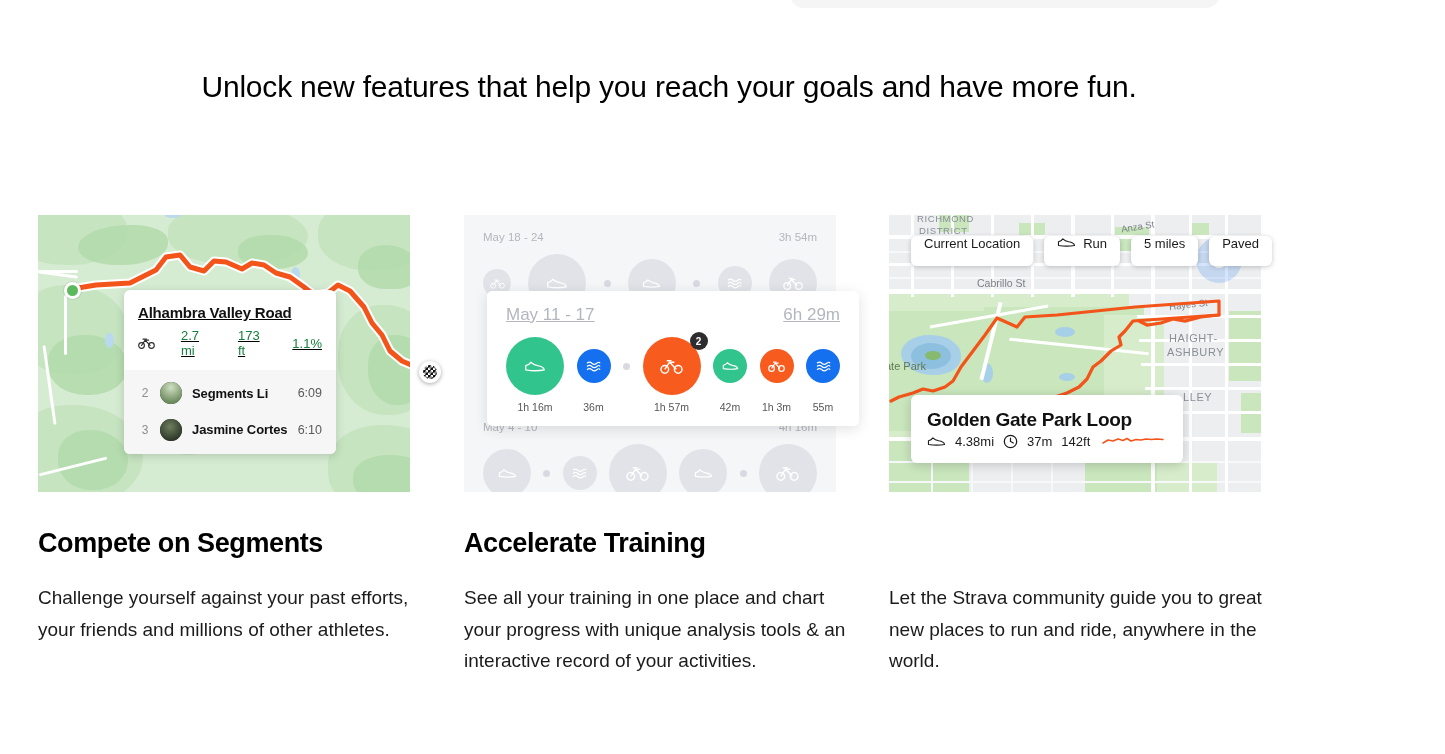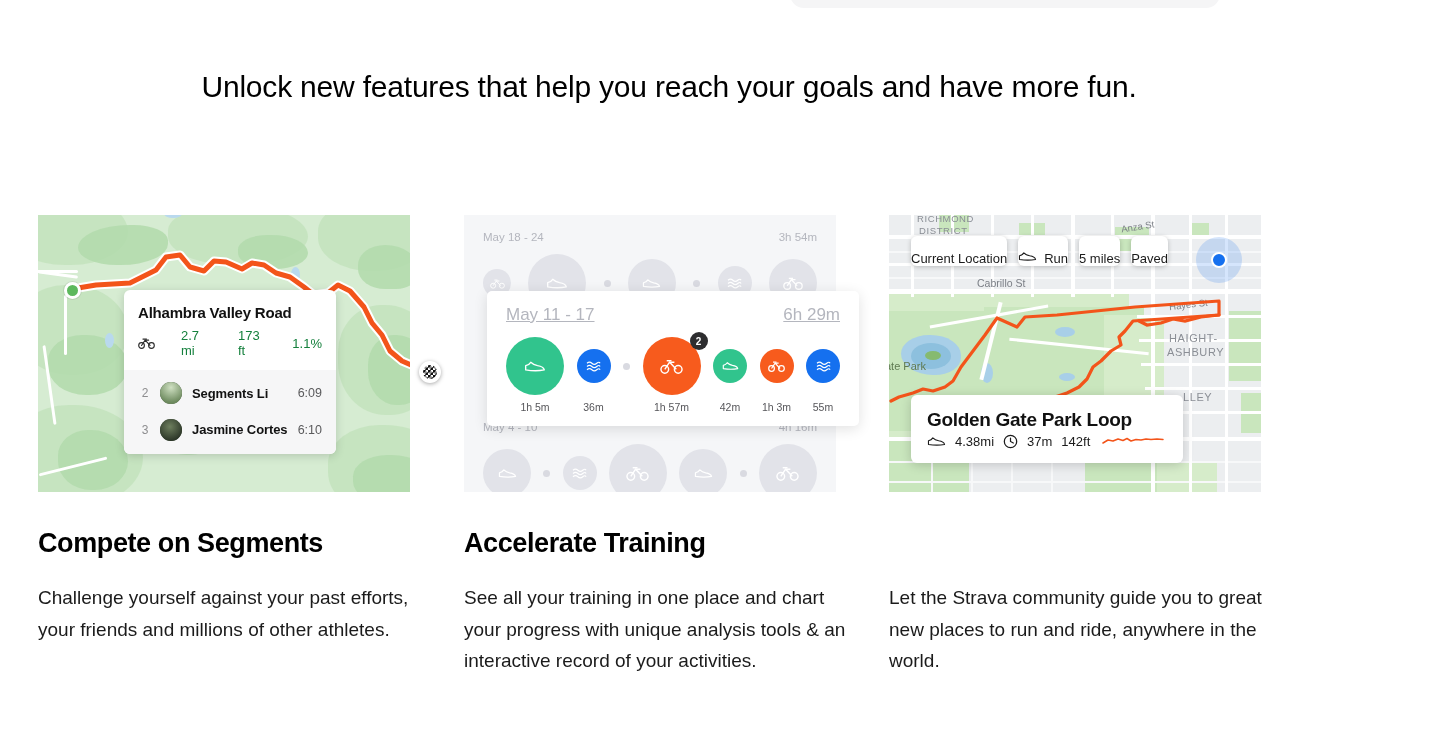--- a/index.html
+++ b/index.html
@@ -109,21 +109,21 @@
     box-shadow: 0 2px 10px rgba(0,0,0,.16);
     overflow: hidden;
   }
   .seg-popup .tick {
     position: absolute; left: 26px; top: -7px;
     width: 0; height: 0;
     border-left: 9px solid transparent;
     border-right: 9px solid transparent;
     border-bottom: 8px solid #fff;
   }
-  .seg-head { padding: 14px 14px 12px 14px; }
+  .seg-head { padding: 14px 14px 12px 14px; text-decoration: underline; }
   .seg-name { font-size: 15px; font-weight: bold; color: #111; letter-spacing: -0.2px; }
   .seg-stats {
     margin-top: 7px;
     display: flex; align-items: center; gap: 26px;
     font-size: 13px; color: #15803d;
   }
   .seg-stats .bike-ico { display: flex; align-items: center; }
   .board { background: #f6f6f7; padding: 5px 0 6px 0; }
   .board-row {
     display: flex; align-items: center;
@@ -242,22 +242,22 @@
     width: 16px; height: 16px; border-radius: 50%;
     background: #1570ef; border: 2px solid #fff;
   }
   .pills {
     position: absolute; left: 22px; top: 21px;
     display: flex; gap: 11px;
   }
   .pill {
     background: #fff; border-radius: 6px;
     box-shadow: 0 1px 5px rgba(0,0,0,.22);
-    height: 30px; padding: 0 0;
-    display: flex; align-items: flex-end; gap: 7px;
+    height: 30px; padding: 0 13px;
+    display: flex; align-items: flex-start; gap: 7px;
     font-size: 13px; color: #1b1b1b;
     white-space: nowrap;
   }
   .route-card {
     position: absolute; left: 22px; top: 180px;
     width: 272px;
     background: #fff; border-radius: 6px;
     box-shadow: 0 2px 11px rgba(0,0,0,.18);
     padding: 14px 16px 14px 16px;
   }
@@ -465,21 +465,21 @@
           <div class="train-row">
 
             <div class="train-col">
               <span class="bub-wrap">
                 <span class="bubble b-green b-xl">
                   <svg width="22" height="15" viewBox="0 0 26 16">
                       <path d="M2,12 L2,7 Q6,6 8,3 Q11,6 16,7 Q23,8 24,12 Q14,14 2,12 Z" fill="none" stroke="#fff" stroke-width="1.6" stroke-linejoin="round"></path>
                     </svg>
                 </span>
               </span>
-              <span class="dur-label">1h 5m</span>
+              <span class="dur-label">1h 16m</span>
             </div>
 
             <div class="train-col">
               <span class="bub-wrap">
                 <span class="bubble b-blue b-md">
                   <svg width="17" height="13" viewBox="0 0 20 16">
                       <path d="M2,4 Q5,1.5 8,4 T14,4 T18,4" fill="none" stroke="#fff" stroke-width="1.5"></path>
                       <path d="M2,8 Q5,5.5 8,8 T14,8 T18,8" fill="none" stroke="#fff" stroke-width="1.5"></path>
                       <path d="M2,12 Q5,9.5 8,12 T14,12 T18,12" fill="none" stroke="#fff" stroke-width="1.5"></path>
                     </svg>

